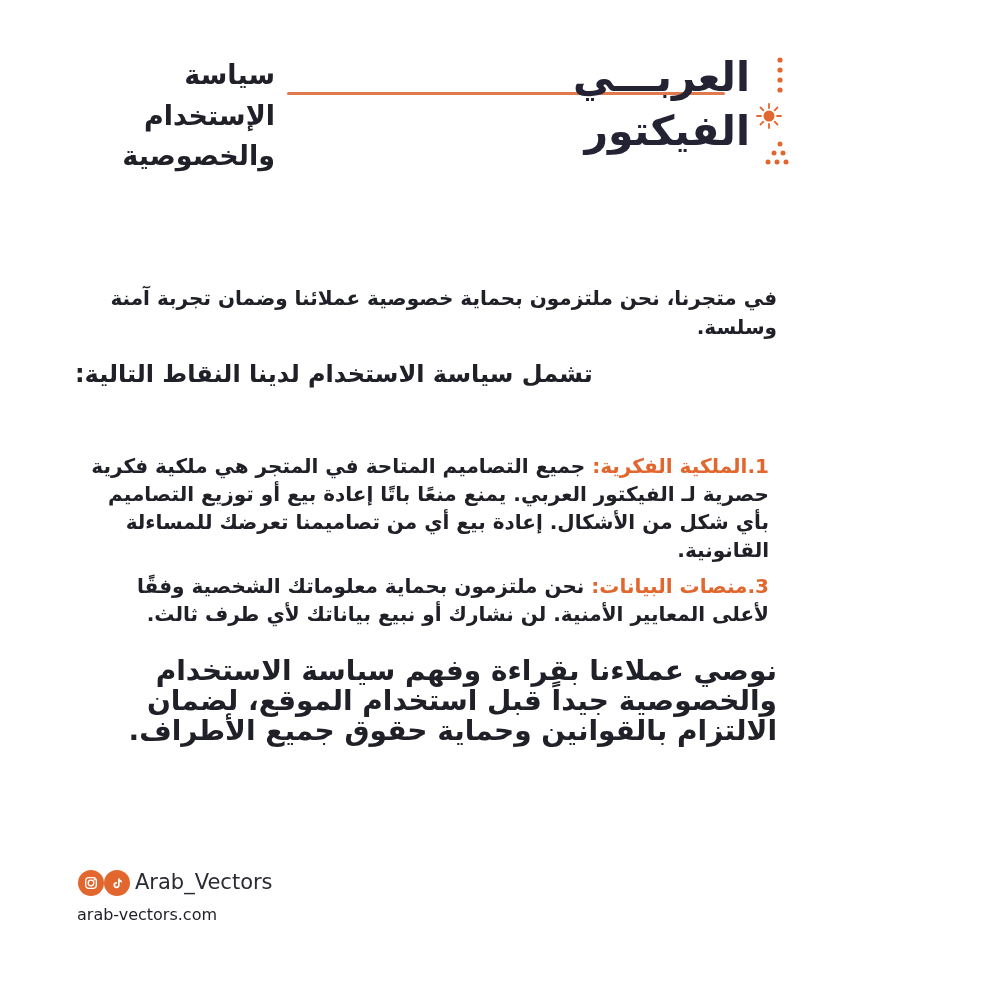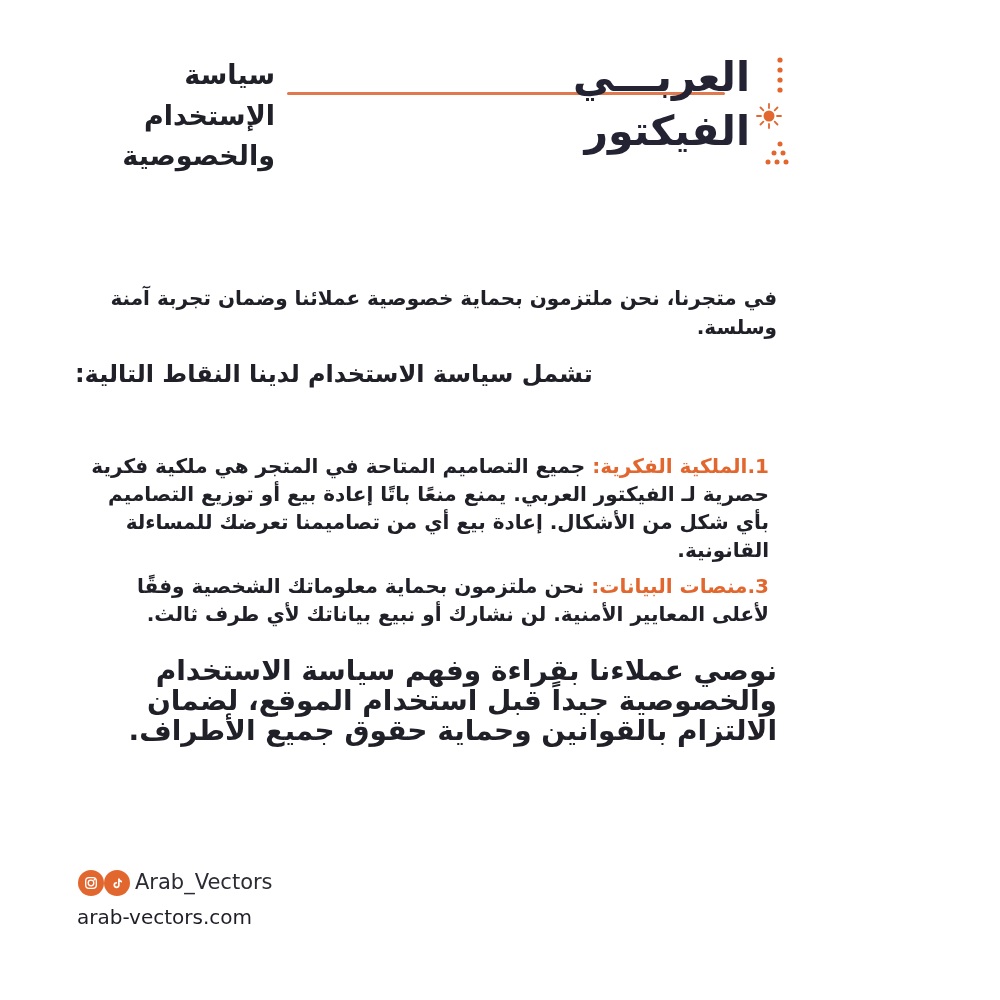--- a/index.html
+++ b/index.html
@@ -78,21 +78,21 @@
     background:var(--accent);color:#fff;
     display:flex;align-items:center;justify-content:center;
     font-size:15px;font-weight:700;cursor:pointer;
   }
   .handle{
     font-size:21px;color:#2b2b33;margin-left:5px;font-weight:500;
     font-family:"DejaVu Sans","Liberation Sans",sans-serif;
   }
   .website{
     position:absolute;left:77px;top:905px;
-    direction:ltr;font-size:20px;color:#1e1e28;font-weight:500;
+    direction:ltr;font-size:16px;color:#1e1e28;font-weight:500;
   }
 </style>
 </head>
 <body>
 
 <div class="page">
 
   <header>
 
     <div class="doc-title">

